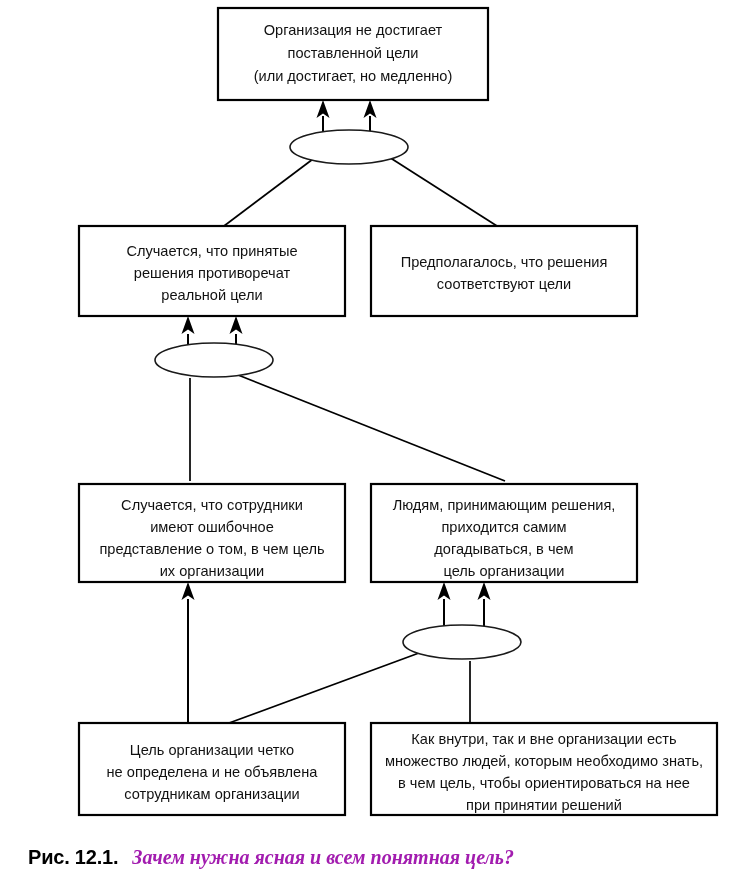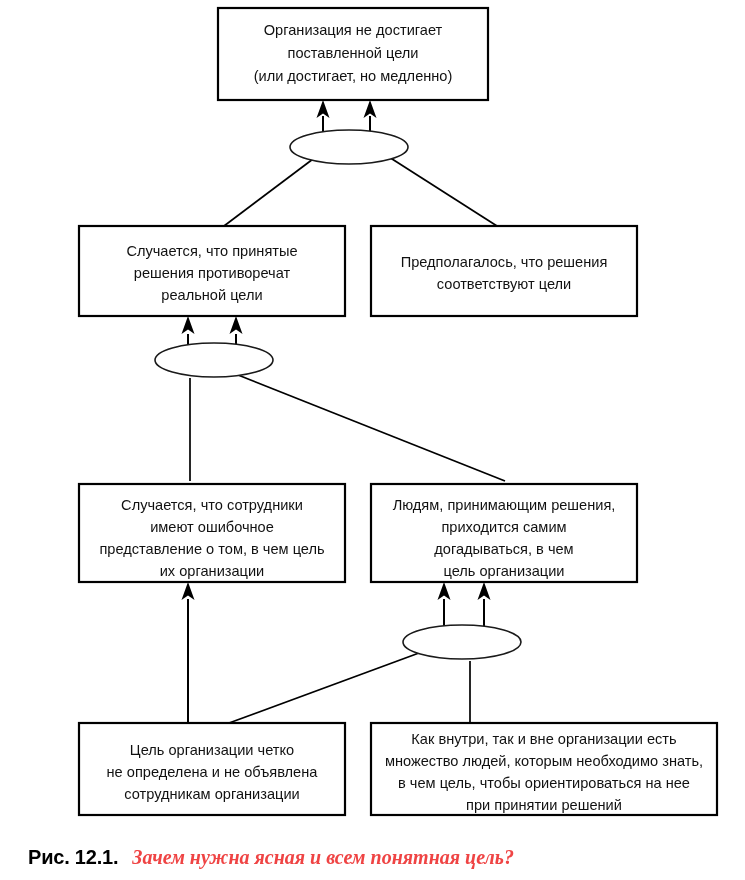--- a/index.html
+++ b/index.html
@@ -75,21 +75,21 @@
     font-weight: bold;
     font-size: 20px;
     color: #000000;
     letter-spacing: -0.2px;
   }
   .caption-title {
     font-family: "Liberation Serif", "DejaVu Serif", serif;
     font-style: italic;
     font-weight: bold;
     font-size: 20px;
-    color: #ef4444;
+    color: #a21caf;
     text-align: right;
   }
 </style>
 </head>
 <body>
 
 <div id="figure-root">
 
   <svg id="tree" viewBox="0 0 745 880" xmlns="http://www.w3.org/2000/svg">
 

